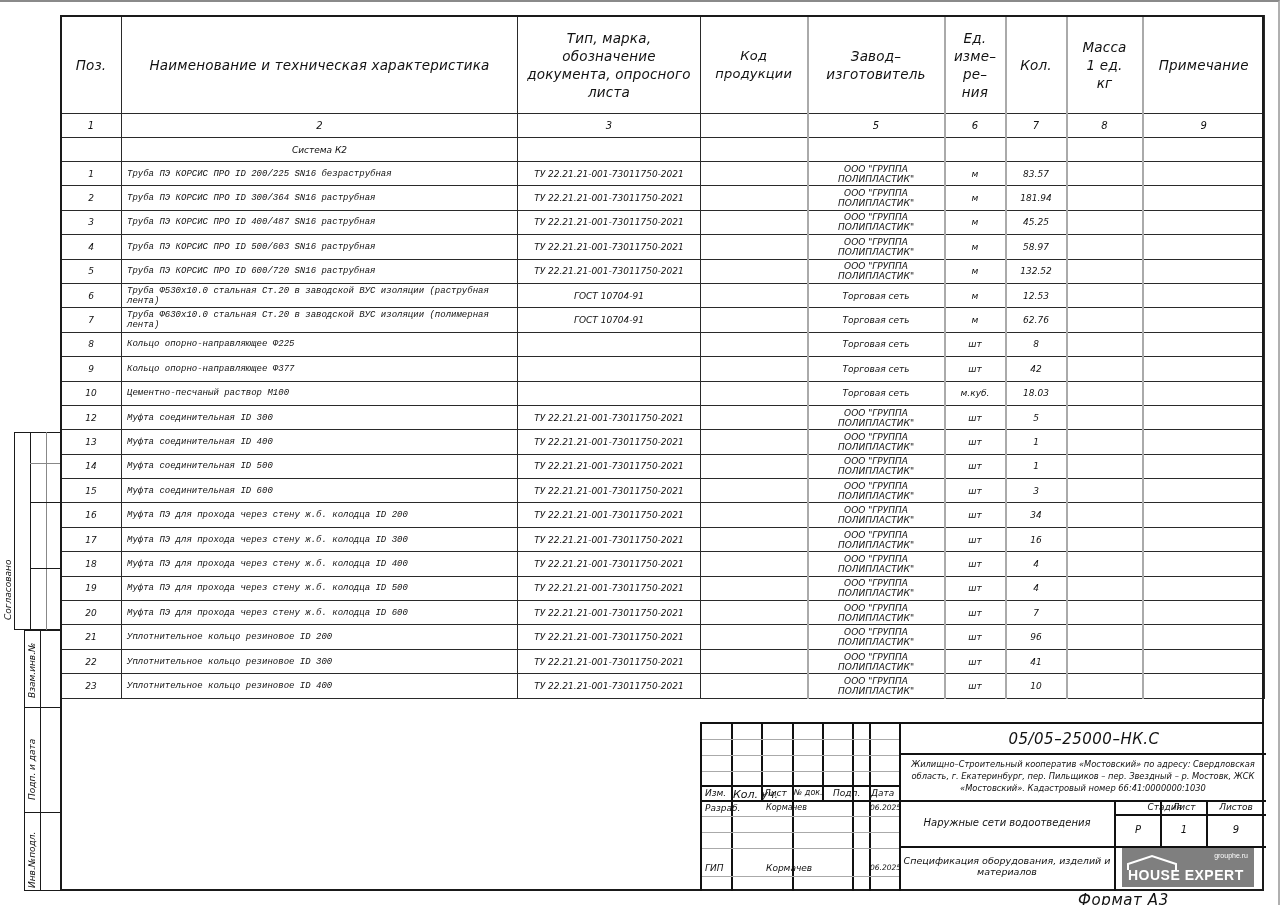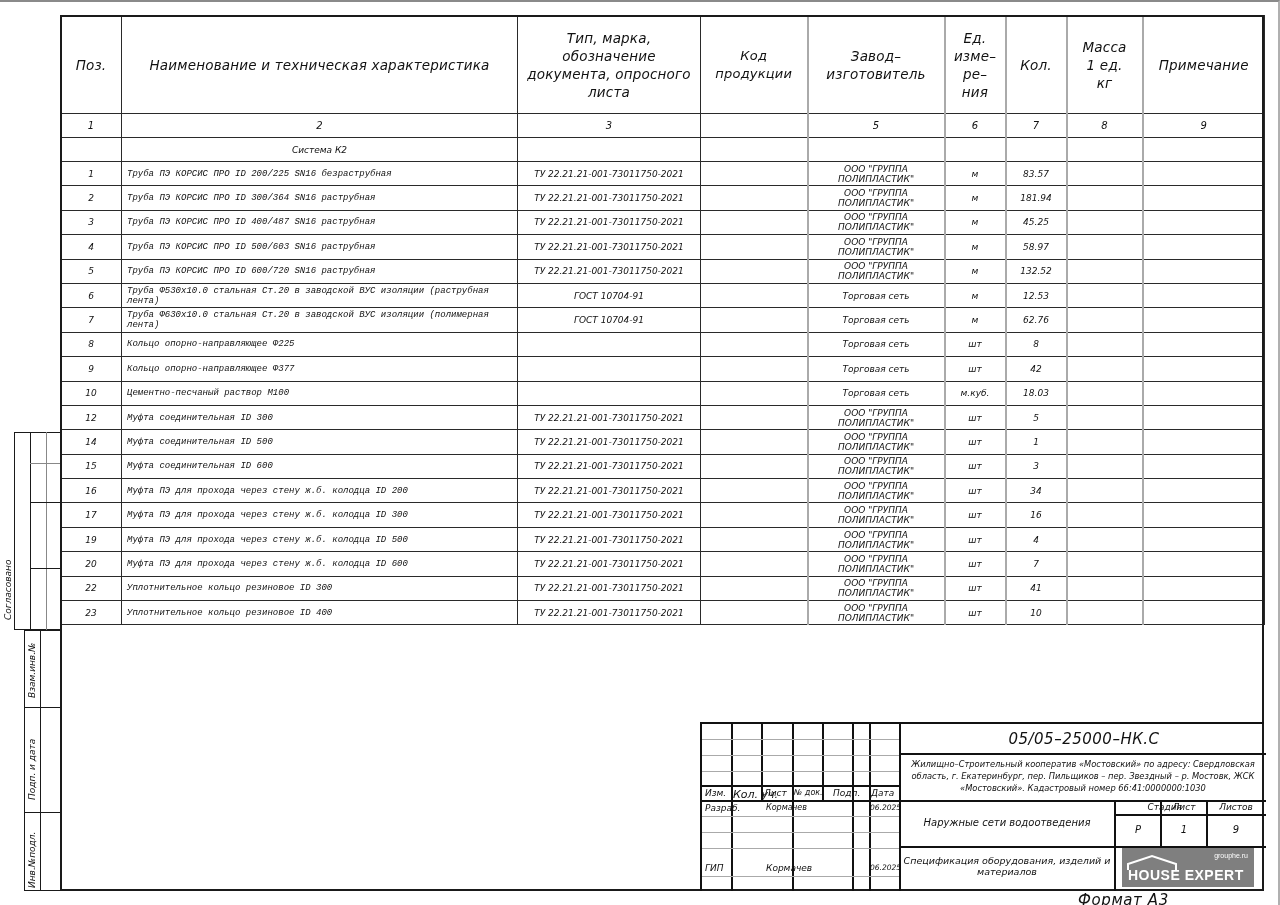--- a/index.html
+++ b/index.html
@@ -232,20 +232,31 @@
         <td class="name">Муфта соединительная ID 300</td>
         <td class="type">ТУ 22.21.21-001-73011750-2021</td>
         <td class="code"></td>
         <td class="maker grey-l">ООО "ГРУППА ПОЛИПЛАСТИК"</td>
         <td class="unit grey-l">шт</td>
         <td class="qty grey-l">5</td>
         <td class="mass grey-l"></td>
         <td class="note grey-l"></td>
       </tr>
       <tr class="row">
+        <td class="pos">13</td>
+        <td class="name">Муфта соединительная ID 400</td>
+        <td class="type">ТУ 22.21.21-001-73011750-2021</td>
+        <td class="code"></td>
+        <td class="maker grey-l">ООО "ГРУППА ПОЛИПЛАСТИК"</td>
+        <td class="unit grey-l">шт</td>
+        <td class="qty grey-l">1</td>
+        <td class="mass grey-l"></td>
+        <td class="note grey-l"></td>
+      </tr>
+      <tr class="row">
         <td class="pos">14</td>
         <td class="name">Муфта соединительная ID 500</td>
         <td class="type">ТУ 22.21.21-001-73011750-2021</td>
         <td class="code"></td>
         <td class="maker grey-l">ООО "ГРУППА ПОЛИПЛАСТИК"</td>
         <td class="unit grey-l">шт</td>
         <td class="qty grey-l">1</td>
         <td class="mass grey-l"></td>
         <td class="note grey-l"></td>
       </tr>
@@ -276,38 +287,60 @@
         <td class="name">Муфта ПЭ для прохода через стену ж.б. колодца ID 300</td>
         <td class="type">ТУ 22.21.21-001-73011750-2021</td>
         <td class="code"></td>
         <td class="maker grey-l">ООО "ГРУППА ПОЛИПЛАСТИК"</td>
         <td class="unit grey-l">шт</td>
         <td class="qty grey-l">16</td>
         <td class="mass grey-l"></td>
         <td class="note grey-l"></td>
       </tr>
       <tr class="row">
+        <td class="pos">18</td>
+        <td class="name">Муфта ПЭ для прохода через стену ж.б. колодца ID 400</td>
+        <td class="type">ТУ 22.21.21-001-73011750-2021</td>
+        <td class="code"></td>
+        <td class="maker grey-l">ООО "ГРУППА ПОЛИПЛАСТИК"</td>
+        <td class="unit grey-l">шт</td>
+        <td class="qty grey-l">4</td>
+        <td class="mass grey-l"></td>
+        <td class="note grey-l"></td>
+      </tr>
+      <tr class="row">
         <td class="pos">19</td>
         <td class="name">Муфта ПЭ для прохода через стену ж.б. колодца ID 500</td>
         <td class="type">ТУ 22.21.21-001-73011750-2021</td>
         <td class="code"></td>
         <td class="maker grey-l">ООО "ГРУППА ПОЛИПЛАСТИК"</td>
         <td class="unit grey-l">шт</td>
         <td class="qty grey-l">4</td>
         <td class="mass grey-l"></td>
         <td class="note grey-l"></td>
       </tr>
       <tr class="row">
         <td class="pos">20</td>
         <td class="name">Муфта ПЭ для прохода через стену ж.б. колодца ID 600</td>
         <td class="type">ТУ 22.21.21-001-73011750-2021</td>
         <td class="code"></td>
         <td class="maker grey-l">ООО "ГРУППА ПОЛИПЛАСТИК"</td>
         <td class="unit grey-l">шт</td>
         <td class="qty grey-l">7</td>
+        <td class="mass grey-l"></td>
+        <td class="note grey-l"></td>
+      </tr>
+      <tr class="row">
+        <td class="pos">21</td>
+        <td class="name">Уплотнительное кольцо резиновое ID 200</td>
+        <td class="type">ТУ 22.21.21-001-73011750-2021</td>
+        <td class="code"></td>
+        <td class="maker grey-l">ООО "ГРУППА ПОЛИПЛАСТИК"</td>
+        <td class="unit grey-l">шт</td>
+        <td class="qty grey-l">96</td>
         <td class="mass grey-l"></td>
         <td class="note grey-l"></td>
       </tr>
       <tr class="row">
         <td class="pos">22</td>
         <td class="name">Уплотнительное кольцо резиновое ID 300</td>
         <td class="type">ТУ 22.21.21-001-73011750-2021</td>
         <td class="code"></td>
         <td class="maker grey-l">ООО "ГРУППА ПОЛИПЛАСТИК"</td>
         <td class="unit grey-l">шт</td>

